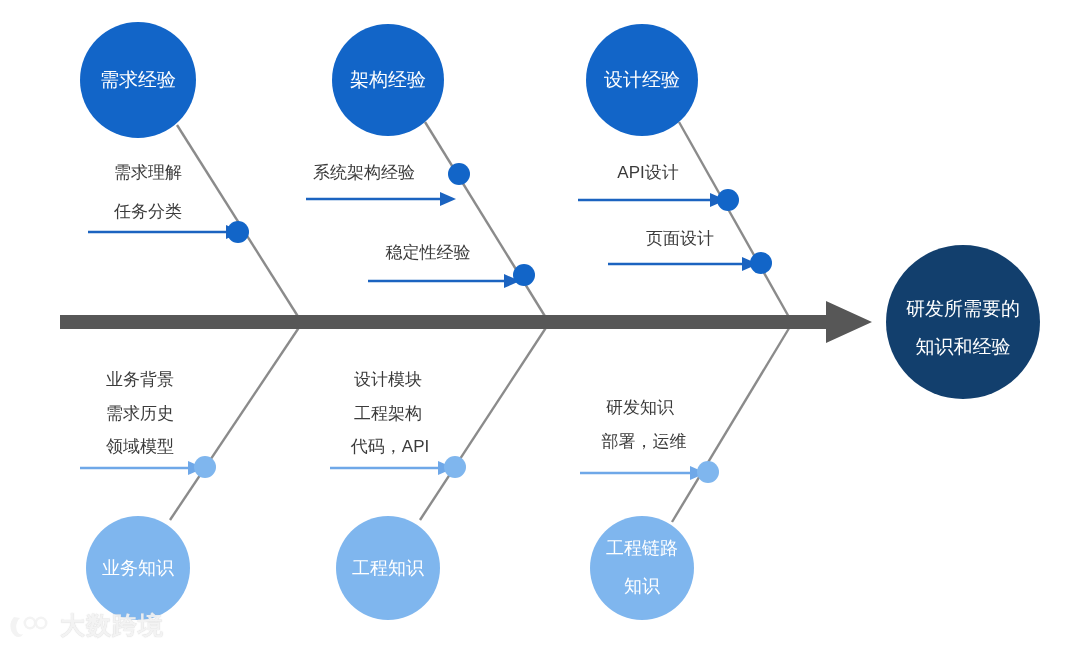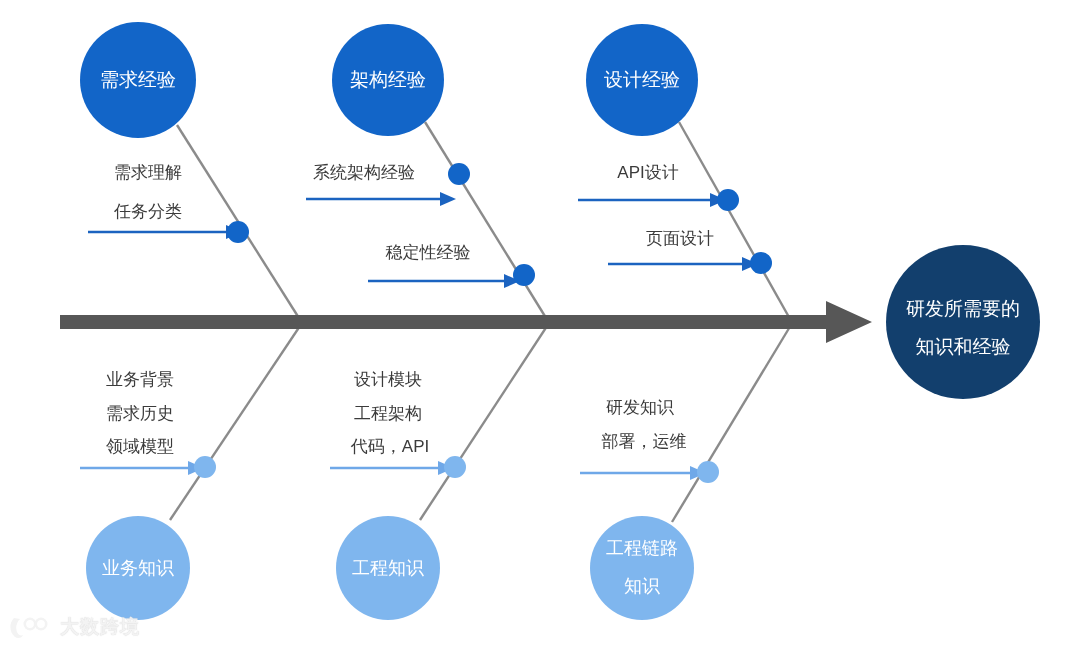--- a/index.html
+++ b/index.html
@@ -55,21 +55,21 @@
     left: 8px;
     bottom: 6px;
     display: flex;
     align-items: center;
     gap: 8px;
     opacity: 0.92;
     pointer-events: none;
   }
   .watermark-text {
     font-family: Liberation Sans, sans-serif;
-    font-size: 19px;
+    font-size: 25px;
     font-weight: bold;
     color: #f2f2f2;
     letter-spacing: 1px;
     text-shadow: 0 0 1px rgba(190,190,190,0.85);
   }
   .watermark-mark {
     width: 44px;
     height: 30px;
     position: relative;
   }

